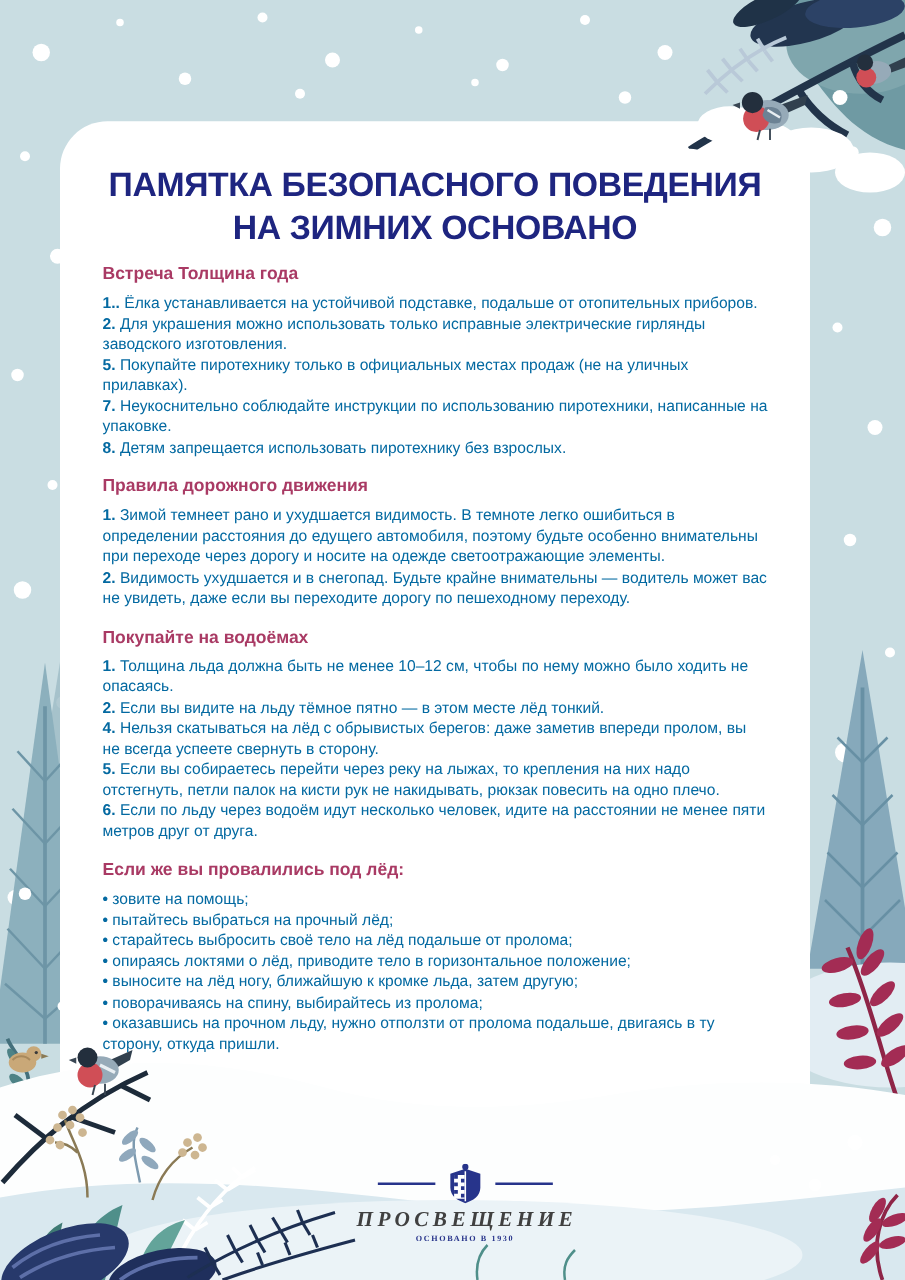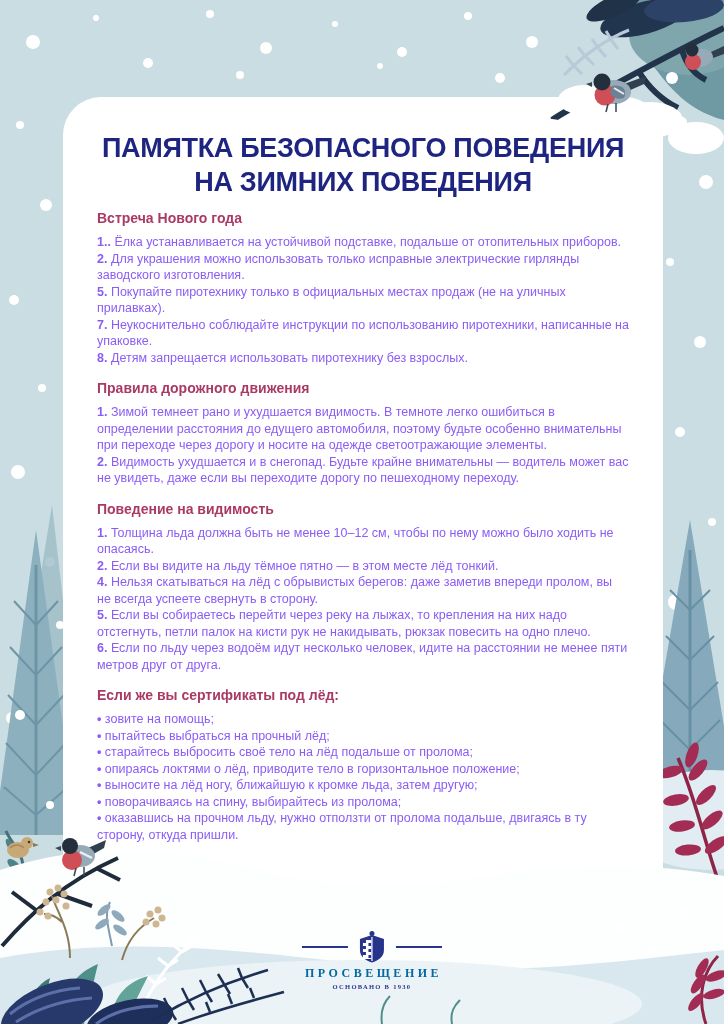--- a/index.html
+++ b/index.html
@@ -4,34 +4,34 @@
 <style>
   html,body{margin:0;padding:0;}
   body{width:724px;height:1024px;overflow:hidden;font-family:"Liberation Sans",sans-serif;}
   .page{position:relative;width:724px;height:1024px;background:#c9dde2;overflow:hidden;}
   .bg-snow{position:absolute;left:0;top:0;z-index:0;}
   .deco{position:absolute;}
   .deco-left-tree{left:0;top:505px;z-index:1;}
   .deco-right-tree{right:0;top:520px;z-index:1;}
   .deco-top-right{right:0;top:0;z-index:3;}
   .deco-bottom{left:0;top:818px;z-index:3;}
-  .card{position:absolute;left:63px;top:97px;width:600px;min-height:836px;background:#ffffff;
+  .card{position:absolute;left:48px;top:97px;width:600px;min-height:836px;background:#ffffff;
         border-radius:38px;box-sizing:border-box;padding:26px 34px 30px;z-index:2;}
   h1.title{margin:0 0 10px;padding-top:8px;text-align:center;color:#1e2580;
         font-size:27px;line-height:34px;font-weight:700;letter-spacing:-0.3px;}
   .memo-section{margin-top:13px;}
   .memo-section:first-child{margin-top:2px;}
   .section-heading{margin:0 0 7px;color:#a93a64;font-size:14px;line-height:18px;font-weight:700;}
-  .memo-item{margin:0;color:#8b5cf6;font-size:12.5px;line-height:16.5px;}
+  .memo-item{margin:0;color:#0369a1;font-size:12.5px;line-height:16.5px;}
   .item-num{font-weight:700;}
   .logo{position:absolute;left:372px;top:931px;transform:translateX(-50%);z-index:4;text-align:center;}
   .logo-top{display:flex;align-items:center;justify-content:center;gap:9px;}
   .logo-rule{display:inline-block;width:46px;height:2px;background:#27348b;}
-  .logo-name{margin-top:3px;font-family:"Liberation Serif",serif;font-weight:700;font-size:12px;
-        letter-spacing:3.5px;color:#0369a1;padding-left:3px;white-space:nowrap;}
+  .logo-name{margin-top:3px;font-family:"Liberation Serif",serif;font-weight:700;font-size:17px;
+        letter-spacing:3.5px;color:#404040;padding-left:3px;white-space:nowrap;font-style:italic;}
   .logo-tagline{margin-top:2px;font-family:"Liberation Serif",serif;font-weight:700;font-size:6.5px;
         letter-spacing:1.3px;color:#27348b;}
 </style>
 </head>
 <body>
 
 <div class="page">
 
   <svg class="bg-snow" width="724" height="1024">
     <g fill="#ffffff">
@@ -134,45 +134,45 @@
       <line x1="80" y1="406" x2="80" y2="470"></line>
         <line x1="92" y1="412" x2="92" y2="468"></line>
     </g>
     <g fill="#ffffff">
         <circle cx="70" cy="400" r="6"></circle>
         <circle cx="30" cy="415" r="4"></circle>
       </g>
   </svg>
 
   <div class="card">
-    <h1 class="title"><span>ПАМЯТКА БЕЗОПАСНОГО ПОВЕДЕНИЯ</span><br><span>НА ЗИМНИХ ПОВЕДЕНИЯ</span></h1>
+    <h1 class="title"><span>ПАМЯТКА БЕЗОПАСНОГО ПОВЕДЕНИЯ</span><br><span>НА ЗИМНИХ ОСНОВАНО</span></h1>
     <div>
         <section class="memo-section">
-          <h2 class="section-heading">Встреча Нового года</h2>
+          <h2 class="section-heading">Встреча Толщина года</h2>
           <p class="memo-item"><span class="item-num">1..</span> Ёлка устанавливается на устойчивой подставке, подальше от отопительных приборов.</p>
           <p class="memo-item"><span class="item-num">2.</span> Для украшения можно использовать только исправные электрические гирлянды заводского изготовления.</p>
           <p class="memo-item"><span class="item-num">5.</span> Покупайте пиротехнику только в официальных местах продаж (не на уличных прилавках).</p>
           <p class="memo-item"><span class="item-num">7.</span> Неукоснительно соблюдайте инструкции по использованию пиротехники, написанные на упаковке.</p>
           <p class="memo-item"><span class="item-num">8.</span> Детям запрещается использовать пиротехнику без взрослых.</p>
         </section>
         <section class="memo-section">
           <h2 class="section-heading">Правила дорожного движения</h2>
           <p class="memo-item"><span class="item-num">1.</span> Зимой темнеет рано и ухудшается видимость. В темноте легко ошибиться в определении расстояния до едущего автомобиля, поэтому будьте особенно внимательны при переходе через дорогу и носите на одежде светоотражающие элементы.</p>
           <p class="memo-item"><span class="item-num">2.</span> Видимость ухудшается и в снегопад. Будьте крайне внимательны — водитель может вас не увидеть, даже если вы переходите дорогу по пешеходному переходу.</p>
         </section>
         <section class="memo-section">
-          <h2 class="section-heading">Поведение на видимость</h2>
+          <h2 class="section-heading">Покупайте на водоёмах</h2>
           <p class="memo-item"><span class="item-num">1.</span> Толщина льда должна быть не менее 10–12 см, чтобы по нему можно было ходить не опасаясь.</p>
           <p class="memo-item"><span class="item-num">2.</span> Если вы видите на льду тёмное пятно — в этом месте лёд тонкий.</p>
           <p class="memo-item"><span class="item-num">4.</span> Нельзя скатываться на лёд с обрывистых берегов: даже заметив впереди пролом, вы не всегда успеете свернуть в сторону.</p>
           <p class="memo-item"><span class="item-num">5.</span> Если вы собираетесь перейти через реку на лыжах, то крепления на них надо отстегнуть, петли палок на кисти рук не накидывать, рюкзак повесить на одно плечо.</p>
           <p class="memo-item"><span class="item-num">6.</span> Если по льду через водоём идут несколько человек, идите на расстоянии не менее пяти метров друг от друга.</p>
         </section>
         <section class="memo-section">
-          <h2 class="section-heading">Если же вы сертификаты под лёд:</h2>
+          <h2 class="section-heading">Если же вы провалились под лёд:</h2>
           <p class="memo-item"><span class="item-num">•</span> зовите на помощь;</p>
           <p class="memo-item"><span class="item-num">•</span> пытайтесь выбраться на прочный лёд;</p>
           <p class="memo-item"><span class="item-num">•</span> старайтесь выбросить своё тело на лёд подальше от пролома;</p>
           <p class="memo-item"><span class="item-num">•</span> опираясь локтями о лёд, приводите тело в горизонтальное положение;</p>
           <p class="memo-item"><span class="item-num">•</span> выносите на лёд ногу, ближайшую к кромке льда, затем другую;</p>
           <p class="memo-item"><span class="item-num">•</span> поворачиваясь на спину, выбирайтесь из пролома;</p>
           <p class="memo-item"><span class="item-num">•</span> оказавшись на прочном льду, нужно отползти от пролома подальше, двигаясь в ту сторону, откуда пришли.</p>
         </section>
       </div>
   </div>

